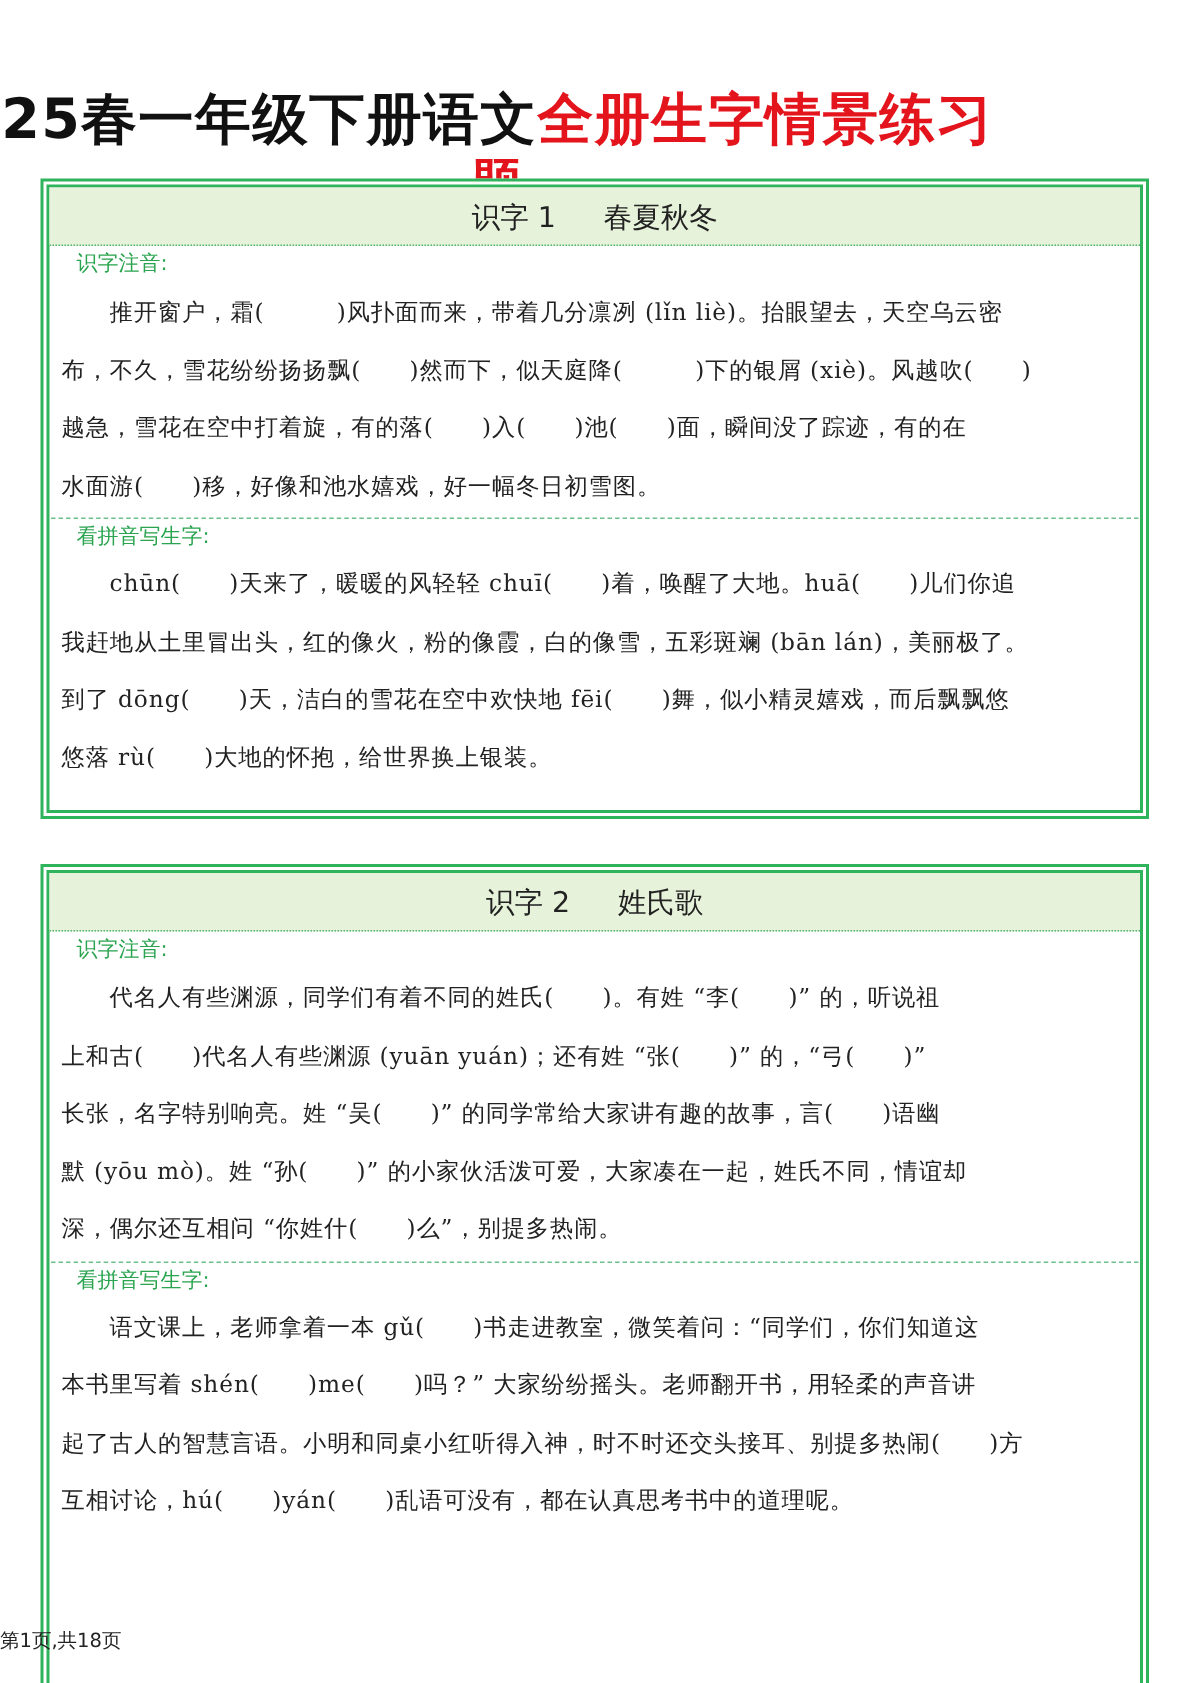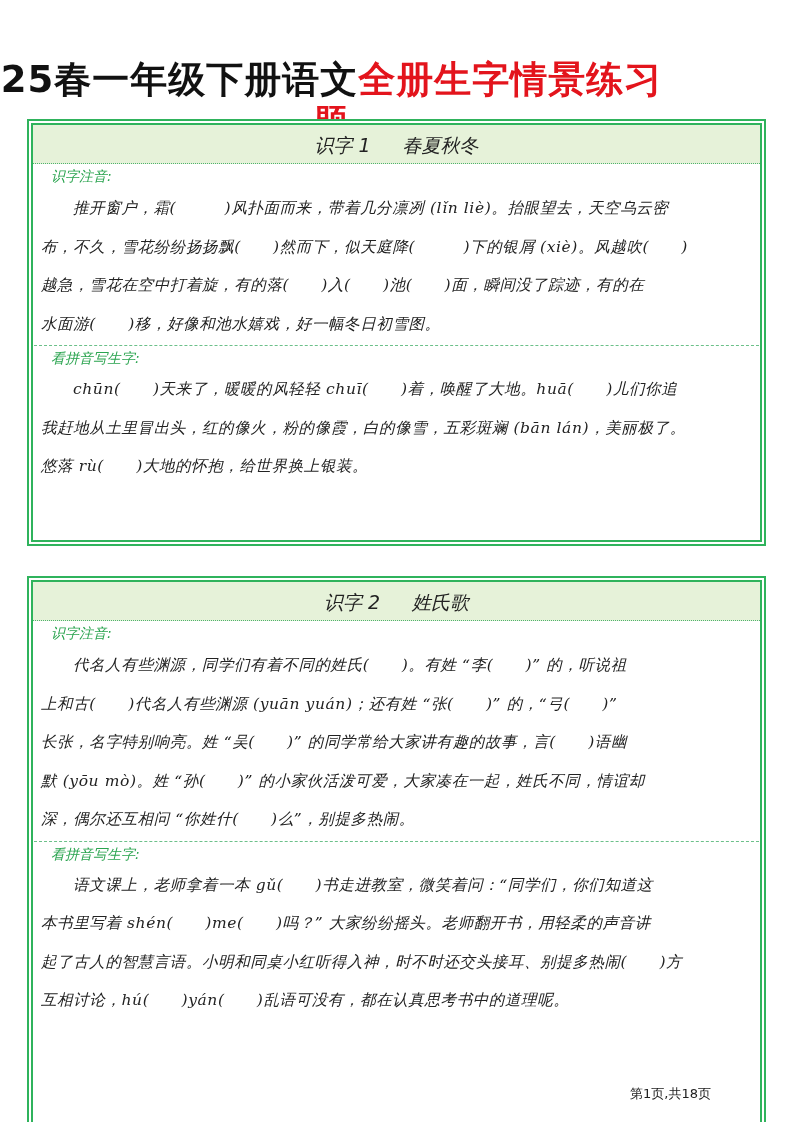--- a/index.html
+++ b/index.html
@@ -4,33 +4,33 @@
 <style>
   html, body { margin: 0; padding: 0; background: #ffffff; }
   body { width: 793px; height: 1122px; position: relative; overflow: hidden;
          font-family: "DejaVu Serif", "Liberation Serif", serif; color: #222; }
   .title { position: absolute; left: 0; top: 58px; width: 663px; text-align: center;
            font-family: "DejaVu Sans", sans-serif; font-weight: bold; font-size: 37px;
            letter-spacing: 1px; line-height: 44px; }
   .title .black { color: #111; }
   .title .red { color: #e3141c; }
   .card { position: absolute; left: 27px; width: 739px; box-sizing: border-box;
-          border: 2px solid #2fb35c; padding: 2px; background: #fff; font-style: italic; }
+          border: 2px solid #2fb35c; padding: 2px; background: #fff; }
   .card-inner { border: 2px solid #2fb35c; box-sizing: border-box; height: 100%; position: relative; }
   .card-header { height: 38px; background: #e6f2d9; border-bottom: 1px dotted #4fb36f;
                  text-align: center; line-height: 40px; font-family: "DejaVu Sans", sans-serif;
                  font-size: 19px; color: #222; }
   .card-header .gap { display: inline-block; width: 32px; }
   .section-label { font-family: "DejaVu Sans", sans-serif; color: #2aa44f; font-size: 14px;
                    padding-left: 18px; height: 22px; line-height: 24px; }
   .para { font-size: 15.5px; line-height: 38.5px; padding: 0 6px 0 8px; text-align: justify;
           letter-spacing: 0.6px; }
   .para .indent { display: inline-block; width: 32px; }
   .dotsep { border-top: 1px dashed #6cc08a; margin: 0 1px; }
-  .footer { position: absolute; left: 0; top: 1085px; width: 711px; text-align: right;
+  .footer { position: absolute; left: 0; top: 1085px; width: 711px; text-align: left;
             font-family: "DejaVu Sans", sans-serif; font-size: 13px; color: #222; }
 </style>
 </head>
 <body>
 
 <div class="title">
   <span class="black">25春一年级下册语文</span><span class="red">全册生字情景练习题</span>
 </div>
 
 <div class="card" style="top:119px;height:427px;">
@@ -43,20 +43,21 @@
       <div><span class="indent"></span><span>推开窗户，霜(　　　)风扑面而来，带着几分凛冽 (lǐn liè)。抬眼望去，天空乌云密</span></div>
       <div>布，不久，雪花纷纷扬扬飘(　　)然而下，似天庭降(　　　)下的银屑 (xiè)。风越吹(　　)</div>
       <div>越急，雪花在空中打着旋，有的落(　　)入(　　)池(　　)面，瞬间没了踪迹，有的在</div>
       <div>水面游(　　)移，好像和池水嬉戏，好一幅冬日初雪图。</div>
     </div>
     <div class="dotsep" style="margin-top:2px;"></div>
     <div class="section-label">看拼音写生字:</div>
     <div class="para" style="margin-top:2px;">
       <div><span class="indent"></span><span>chūn(　　)天来了，暖暖的风轻轻 chuī(　　)着，唤醒了大地。huā(　　)儿们你追</span></div>
       <div>我赶地从土里冒出头，红的像火，粉的像霞，白的像雪，五彩斑斓 (bān lán)，美丽极了。</div>
+      <div>到了 dōng(　　)天，洁白的雪花在空中欢快地 fēi(　　)舞，似小精灵嬉戏，而后飘飘悠</div>
       <div>悠落 rù(　　)大地的怀抱，给世界换上银装。</div>
     </div>
   </div>
 </div>
 
 <div class="card" style="top:576px;height:556px;">
   <div class="card-inner">
     <div class="card-header">
       <span>识字 2</span><span class="gap"></span><span>姓氏歌</span>
     </div>

